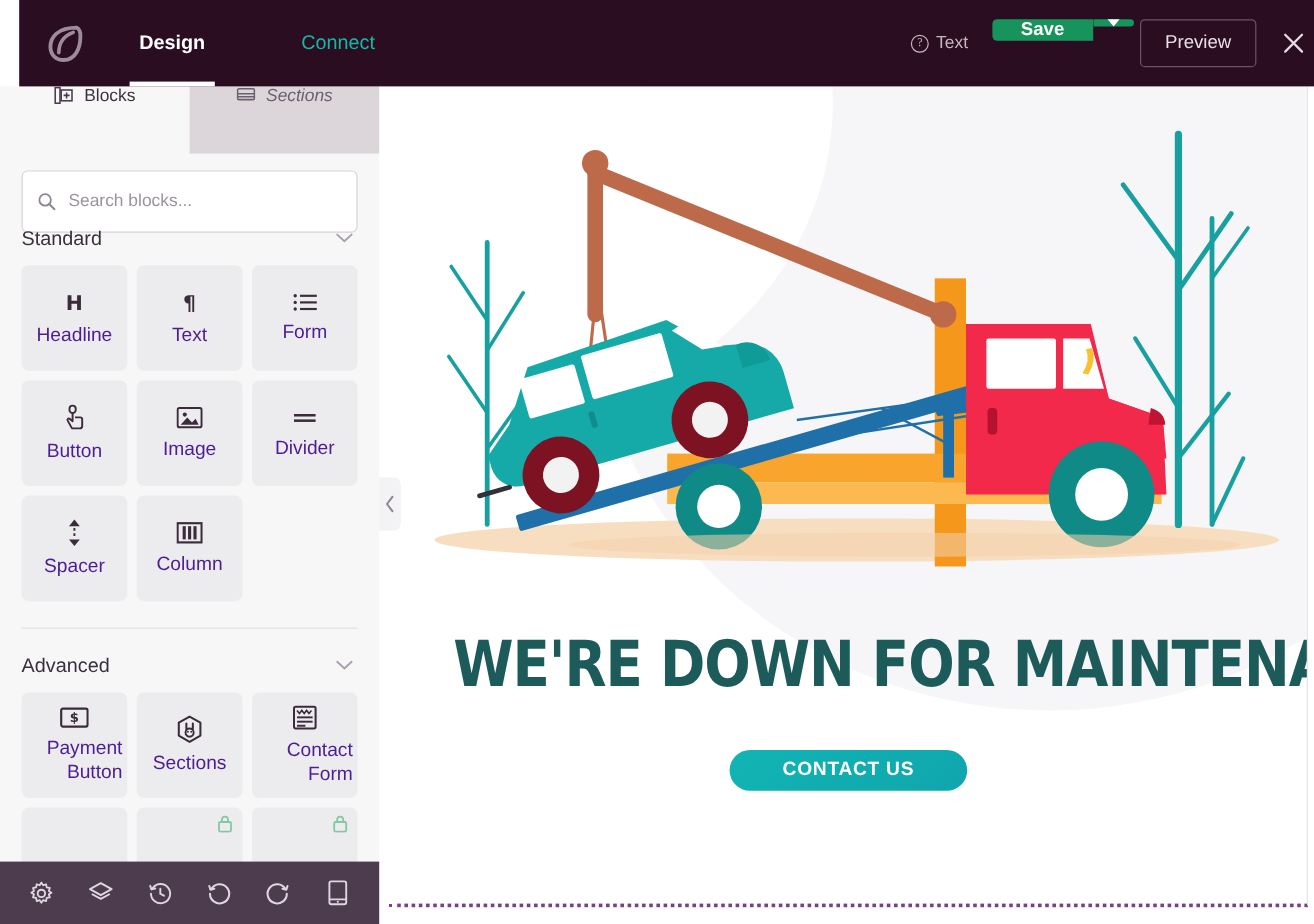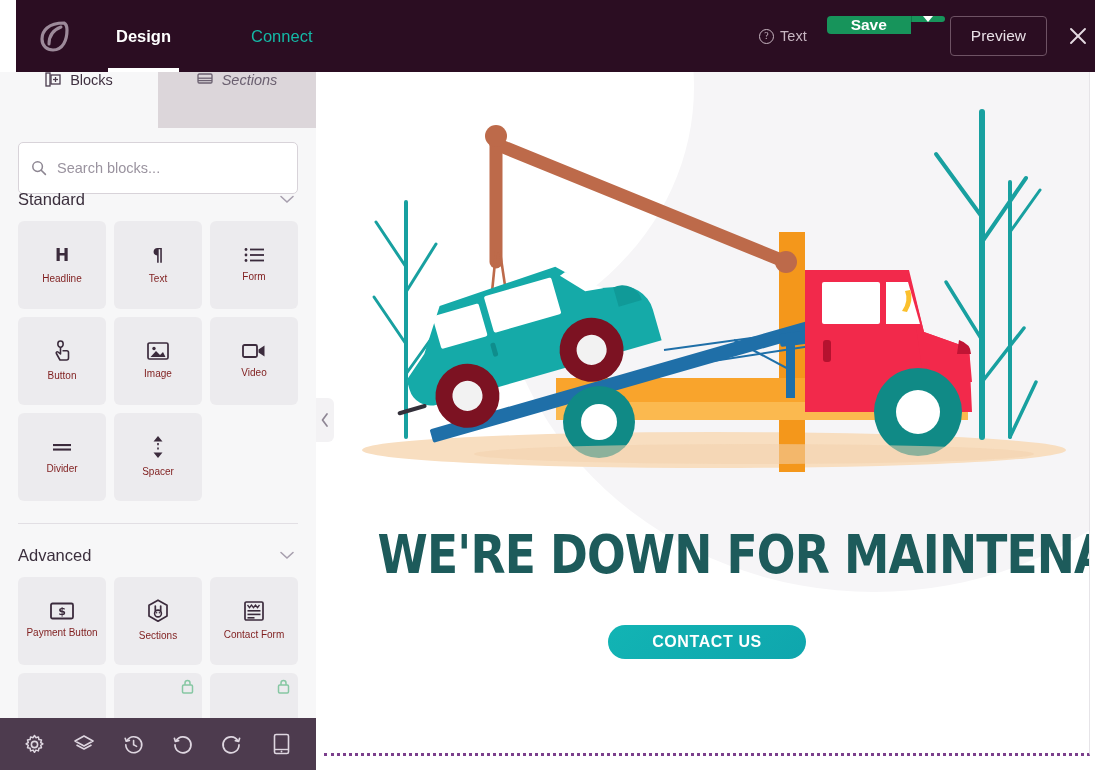--- a/index.html
+++ b/index.html
@@ -157,22 +157,22 @@
     background: #ecebee;
     border-radius: 6px;
     height: 88px;
     display: flex; flex-direction: column;
     align-items: center; justify-content: center;
     gap: 7px;
     cursor: grab;
   }
   .block-card .bi { color: #3b2b3c; display: flex; }
   .block-label {
-    font-size: 10px; color: #7f1d1d;
-    text-align: left; line-height: 1.25;
+    font-size: 16px; color: #4c1d95;
+    text-align: right; line-height: 1.25;
     padding: 0 4px;
   }
   .lock-badge {
     position: absolute; top: 6px; right: 8px;
   }
   .group-sep {
     height: 1px; background: #e2dfe4;
     margin: 22px 18px 0 18px;
   }
 
@@ -394,29 +394,20 @@
         <span class="bi">
           <svg width="22" height="20" viewBox="0 0 22 20">
             <rect x="1" y="2" width="20" height="16" rx="1.5" fill="none" stroke="#3b2b3c" stroke-width="1.7"></rect>
             <circle cx="7" cy="7.5" r="1.7" fill="#3b2b3c"></circle>
             <path d="M3.5 16 L9 10 L13 14 L16 11 L18.5 16 Z" fill="#3b2b3c"></path>
           </svg>
         </span>
         <span class="block-label">Image</span>
       </div>
 
-      <div class="block-card">
-        <span class="bi">
-          <svg width="24" height="18" viewBox="0 0 24 18">
-            <rect x="1" y="3" width="14" height="12" rx="1.5" fill="none" stroke="#3b2b3c" stroke-width="1.8"></rect>
-            <path d="M16.5 7.5 L22.5 3.5 V14.5 L16.5 10.5 Z" fill="#3b2b3c"></path>
-          </svg>
-        </span>
-        <span class="block-label">Video</span>
-      </div>
 
       <div class="block-card">
         <span class="bi">
           <svg width="24" height="18" viewBox="0 0 24 18">
             <rect x="3" y="6" width="18" height="2.1" fill="#3b2b3c"></rect>
             <rect x="3" y="10.5" width="18" height="2.1" fill="#3b2b3c"></rect>
           </svg>
         </span>
         <span class="block-label">Divider</span>
       </div>
@@ -425,20 +416,31 @@
         <span class="bi">
           <svg width="18" height="24" viewBox="0 0 18 24">
             <path d="M9 1 L4.5 6.5 H13.5 Z" fill="#3b2b3c"></path>
             <path d="M9 23 L4.5 17.5 H13.5 Z" fill="#3b2b3c"></path>
             <line x1="9" y1="8" x2="9" y2="16" stroke="#3b2b3c" stroke-width="1.6" stroke-dasharray="2.2 2.2"></line>
           </svg>
         </span>
         <span class="block-label">Spacer</span>
       </div>
 
+      <div class="block-card">
+        <span class="bi">
+          <svg width="22" height="20" viewBox="0 0 22 20">
+            <rect x="1" y="2" width="20" height="16" fill="none" stroke="#3b2b3c" stroke-width="1.8"></rect>
+            <rect x="5.2" y="4.5" width="2.6" height="11" fill="#3b2b3c"></rect>
+            <rect x="9.7" y="4.5" width="2.6" height="11" fill="#3b2b3c"></rect>
+            <rect x="14.2" y="4.5" width="2.6" height="11" fill="#3b2b3c"></rect>
+          </svg>
+        </span>
+        <span class="block-label">Column</span>
+      </div>
     </div>
 
     <div class="group-sep"></div>
 
     <div class="group-head">
       <span class="group-title">Advanced</span>
       <span class="group-chevron">
         <svg width="18" height="12" viewBox="0 0 18 12">
             <polyline points="3,3.5 9,9 15,3.5" fill="none" stroke="#a79fae" stroke-width="1.6" stroke-linecap="round"></polyline>
           </svg>

